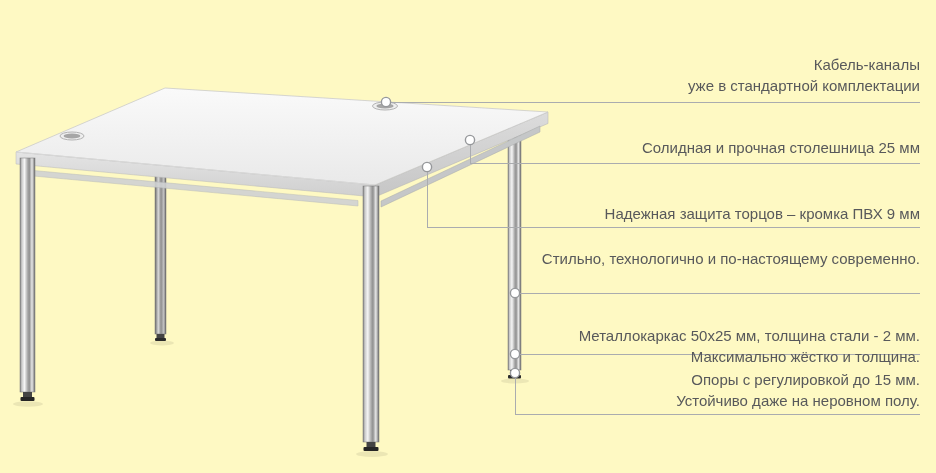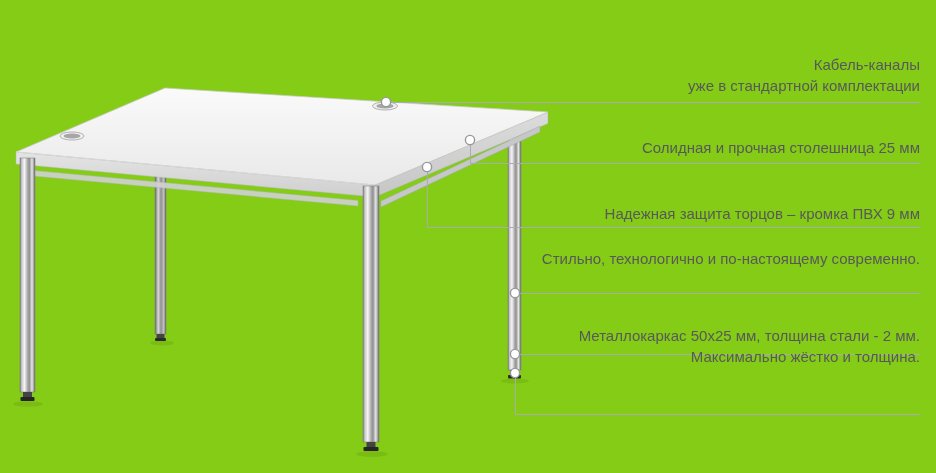--- a/index.html
+++ b/index.html
@@ -1,20 +1,20 @@
 <!DOCTYPE html>
 <html><head>
 <meta charset="utf-8">
 <style>
   html, body { margin: 0; padding: 0; background: #ffffff; }
   .stage {
     position: relative;
     width: 936px;
     height: 473px;
-    background: #84cc16;
+    background: #fef9c3;
     overflow: hidden;
     font-family: "Liberation Sans", sans-serif;
   }
   .art {
     position: absolute;
     left: 0; top: 0;
     width: 936px; height: 473px;
   }
   .callout {
     position: absolute;
@@ -149,14 +149,18 @@
 
   <div class="callout" style="top:248px">
     <span class="t">Стильно, технологично и по-настоящему современно.</span>
   </div>
 
   <div class="callout" style="top:325px">
     <span class="t">Металлокаркас 50х25 мм, толщина стали - 2 мм.</span>
     <span class="t">Максимально жёстко и толщина.</span>
   </div>
 
+  <div class="callout" style="top:369px">
+    <span class="t">Опоры с регулировкой до 15 мм.</span>
+    <span class="t">Устойчиво даже на неровном полу.</span>
+  </div>
 
 </div>
 
 </body></html>

